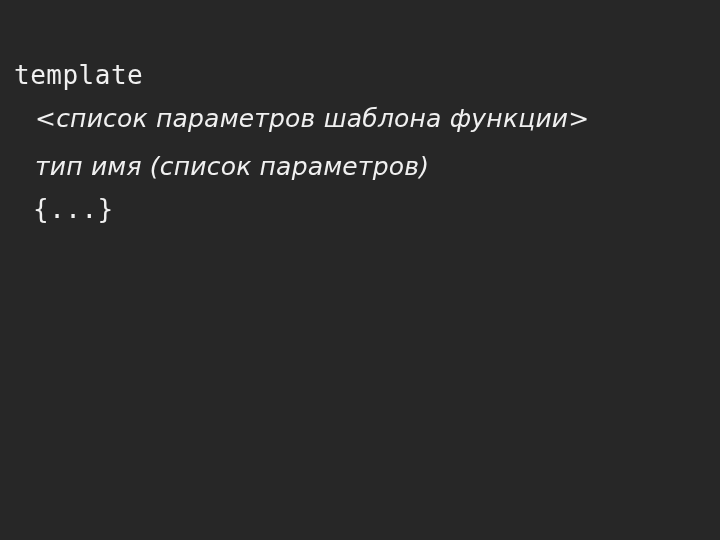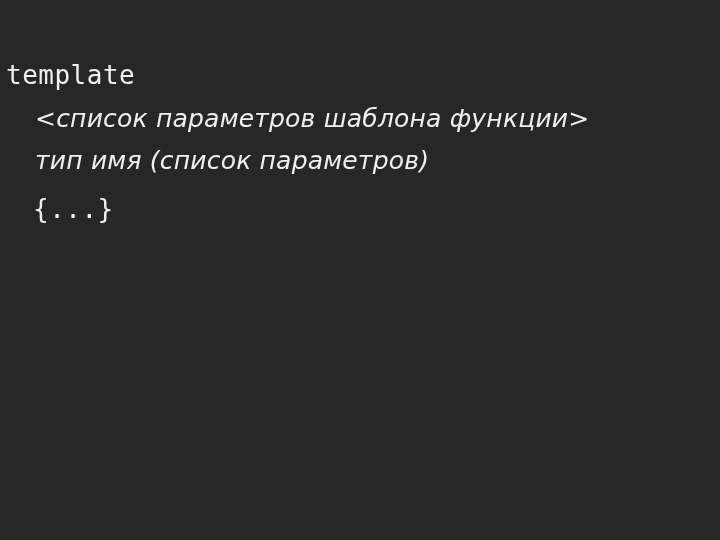--- a/index.html
+++ b/index.html
@@ -34,40 +34,40 @@
     position: absolute;
     left: 0;
     white-space: pre;
     color: #f0f0f0;
     line-height: 1;
   }
 
   
   .line-keyword {
     top: 62px;
-    padding-left: 6px;
+    padding-left: 14px;
     font-family: "DejaVu Sans Mono", monospace;
     font-style: normal;
     font-weight: 400;
     font-size: 26px;
     letter-spacing: 0.5px;
   }
 
   
   .line-placeholder {
     padding-left: 35px;
     font-family: "DejaVu Sans", sans-serif;
     font-style: italic;
     font-weight: 400;
     font-size: 25px;
     letter-spacing: 0.2px;
   }
 
   .line-params   { top: 106px; }
-  .line-signature{ top: 148px; }
+  .line-signature{ top: 154px; }
 
   
   .line-body {
     top: 196px;
     padding-left: 33px;
     font-family: "DejaVu Sans Mono", monospace;
     font-style: normal;
     font-weight: 400;
     font-size: 26px;
     letter-spacing: 0.5px;

